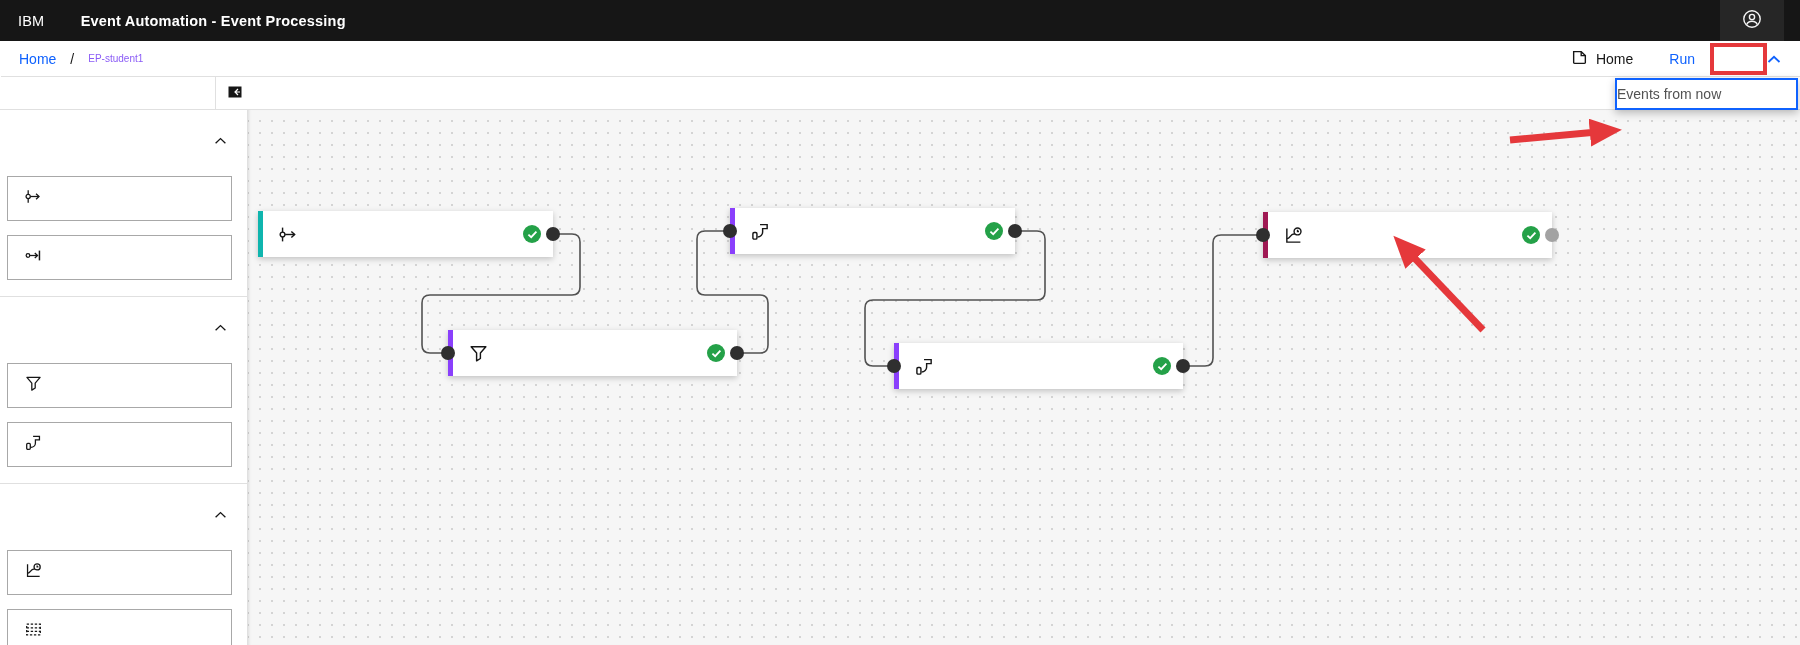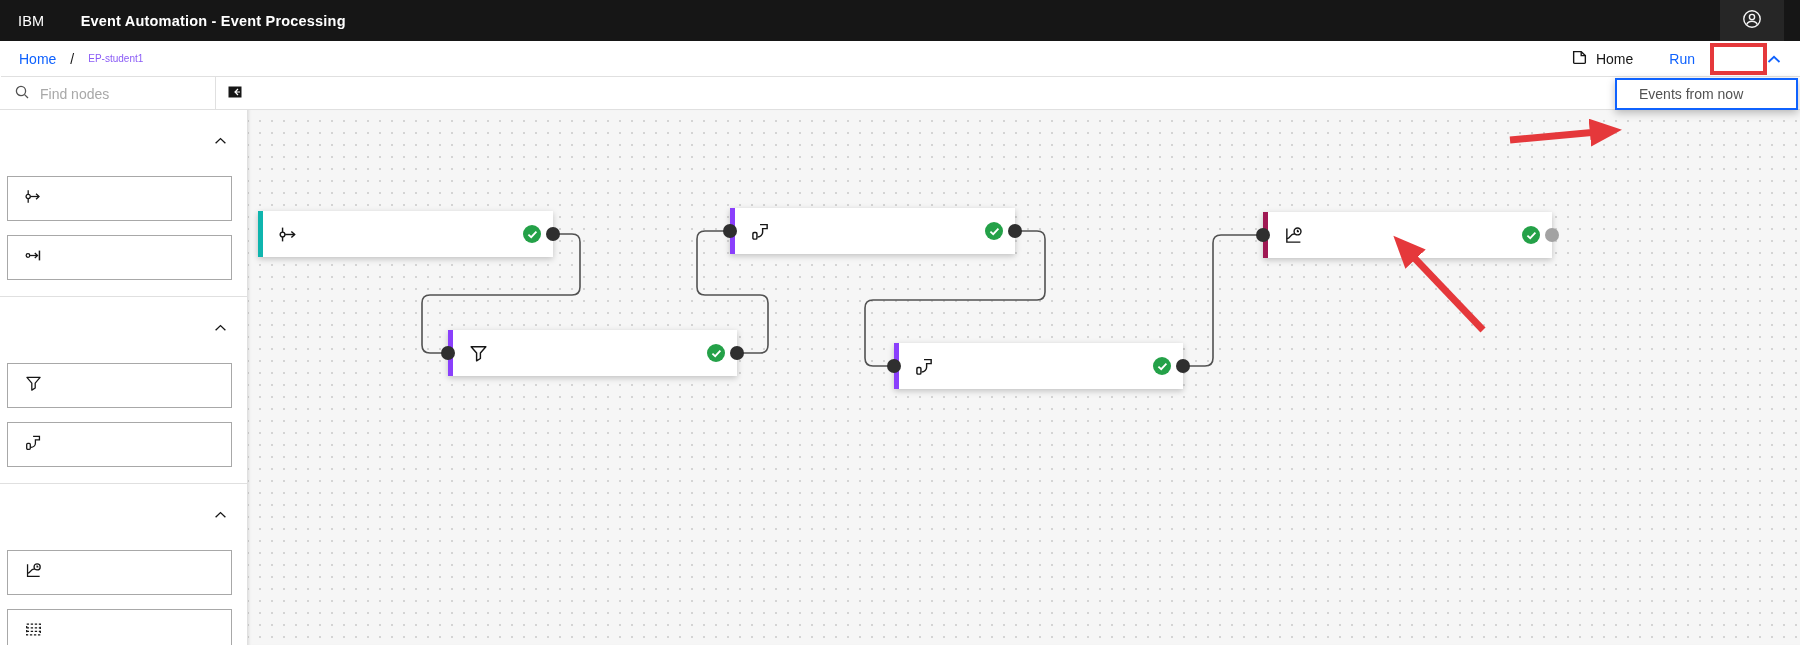--- a/index.html
+++ b/index.html
@@ -67,21 +67,21 @@
   .node .accent { position:absolute; left:0; top:0; width:5px; height:100%; }
   .node .nicon { margin-left:21px; display:flex; }
   .node .nlabel { font-size:14px; font-weight:700; color:#161616; margin-left:16px;
                   white-space:nowrap; flex:1; }
   .node .check { width:18px; height:18px; border-radius:50%; background:#24a148; color:#fff;
                  display:flex; align-items:center; justify-content:center; margin-right:12px; flex:none; }
 
   
   #run-menu { position:absolute; left:1615px; top:78px; width:183px; background:#f4f4f4;
               box-shadow:0 3px 8px rgba(0,0,0,.25); z-index:50; }
-  .menu-item { height:32px; display:flex; align-items:center; padding-left:22px;
+  .menu-item { height:32px; display:flex; align-items:center; padding-left:0;
                font-size:14px; color:#525252; cursor:pointer; }
   .menu-item.focused { background:#fff; border:2px solid #0f62fe; color:#525252; }
 
   
   #annot-box { position:absolute; left:1710px; top:43px; width:57px; height:32px;
                border:4px solid #e5383b; z-index:60; }
 </style>
 </head>
 <body>
 
@@ -120,29 +120,20 @@
       <span>
         <svg width="14" height="9" viewBox="0 0 14 9" fill="none" stroke="#0f62fe" stroke-width="1.8">
           <path d="M1.5 7 L7 1.8 L12.5 7"></path>
         </svg>
       </span>
     </div>
   </div>
 </div>
 
 <div id="toolbar">
-  <div id="search-box">
-    <span>
-      <svg width="16" height="16" viewBox="0 0 16 16" fill="none" stroke="#525252" stroke-width="1.3">
-        <circle cx="7" cy="7" r="4.6"></circle>
-          <path d="M10.6 10.6 L14 14"></path>
-      </svg>
-    </span>
-    <input id="find-input" placeholder="Find nodes" style="">
-  </div>
   <div id="toolbar-divider"></div>
   <div id="panel-btn">
     <span>
       <svg width="16" height="16" viewBox="0 0 16 16">
         <rect x="1.5" y="2.5" width="13" height="11" fill="#161616"></rect>
         <path d="M11 5 L8 8 L11 11 M8 8 H13" stroke="#fff" stroke-width="1.2" fill="none"></path>
       </svg>
     </span>
   </div>
 </div>

